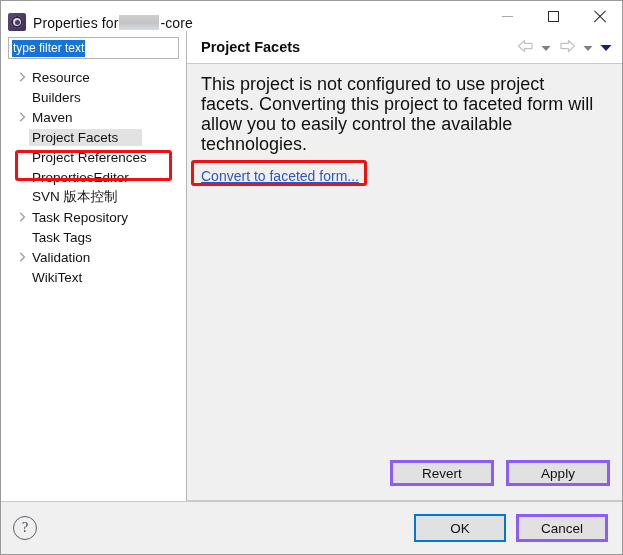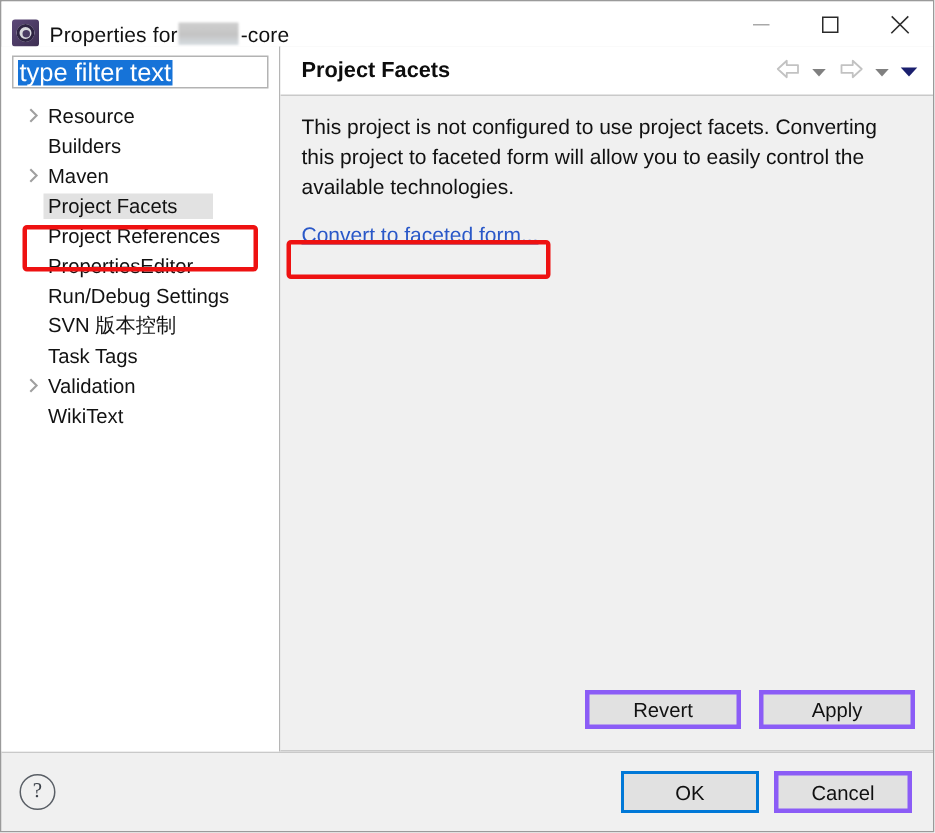--- a/index.html
+++ b/index.html
@@ -116,21 +116,21 @@
   .filter-box {
     margin: 0 7px 6px 7px;
     height: 22px;
     box-sizing: border-box;
     border: 1px solid #b3b3b3;
     background: #ffffff;
     display: flex; align-items: center;
     padding: 0 3px;
   }
   .filter-text {
-    font-size: 17px;
+    font-size: 12px;
     background: #1673d8;
     color: #ffffff;
     padding: 0 1px;
     line-height: 17px;
     white-space: nowrap;
   }
   .tree-list { padding-top: 2px; }
   .tree-item {
     height: 20px;
     display: flex; align-items: center;
@@ -196,21 +196,21 @@
   }
   .nav-btn.small { width: 16px; }
   .content-area {
     flex: 1 1 auto;
     background: #f0f0f0;
     padding: 10px 14px 0 14px;
     position: relative;
     min-height: 0;
   }
   .desc {
-    font-size: 14px;
+    font-size: 18px;
     line-height: 20px;
     color: #111111;
     margin: 0 0 12px 0;
     max-width: 400px;
   }
   .facet-link {
     display: inline-block;
     font-size: 14px;
     color: #2a58c8;
     text-decoration: underline;
@@ -331,30 +331,34 @@
         <div class="tree-item">
           <span class="chev"></span>
           <span class="label">Project References</span>
         </div>
 
         <div class="tree-item">
           <span class="chev"></span>
           <span class="label">PropertiesEditor</span>
         </div>
 
-        <div class="tree-item">
-          <span class="chev"></span>
-          <span class="label">Run/Debug Settings</span>
-        </div>
 
         <div class="tree-item">
           <span class="chev"></span>
           <span class="label">SVN 版本控制</span>
         </div>
 
+        <div class="tree-item">
+          <span class="chev">
+            <svg width="7" height="10" viewBox="0 0 7 10">
+                <path d="M1.2 0.8 L5.4 5 L1.2 9.2" fill="none" stroke="#a0a0a0" stroke-width="1.4"></path>
+              </svg>
+          </span>
+          <span class="label">Task Repository</span>
+        </div>
 
         <div class="tree-item">
           <span class="chev"></span>
           <span class="label">Task Tags</span>
         </div>
 
         <div class="tree-item">
           <span class="chev">
             <svg width="7" height="10" viewBox="0 0 7 10">
                 <path d="M1.2 0.8 L5.4 5 L1.2 9.2" fill="none" stroke="#a0a0a0" stroke-width="1.4"></path>

